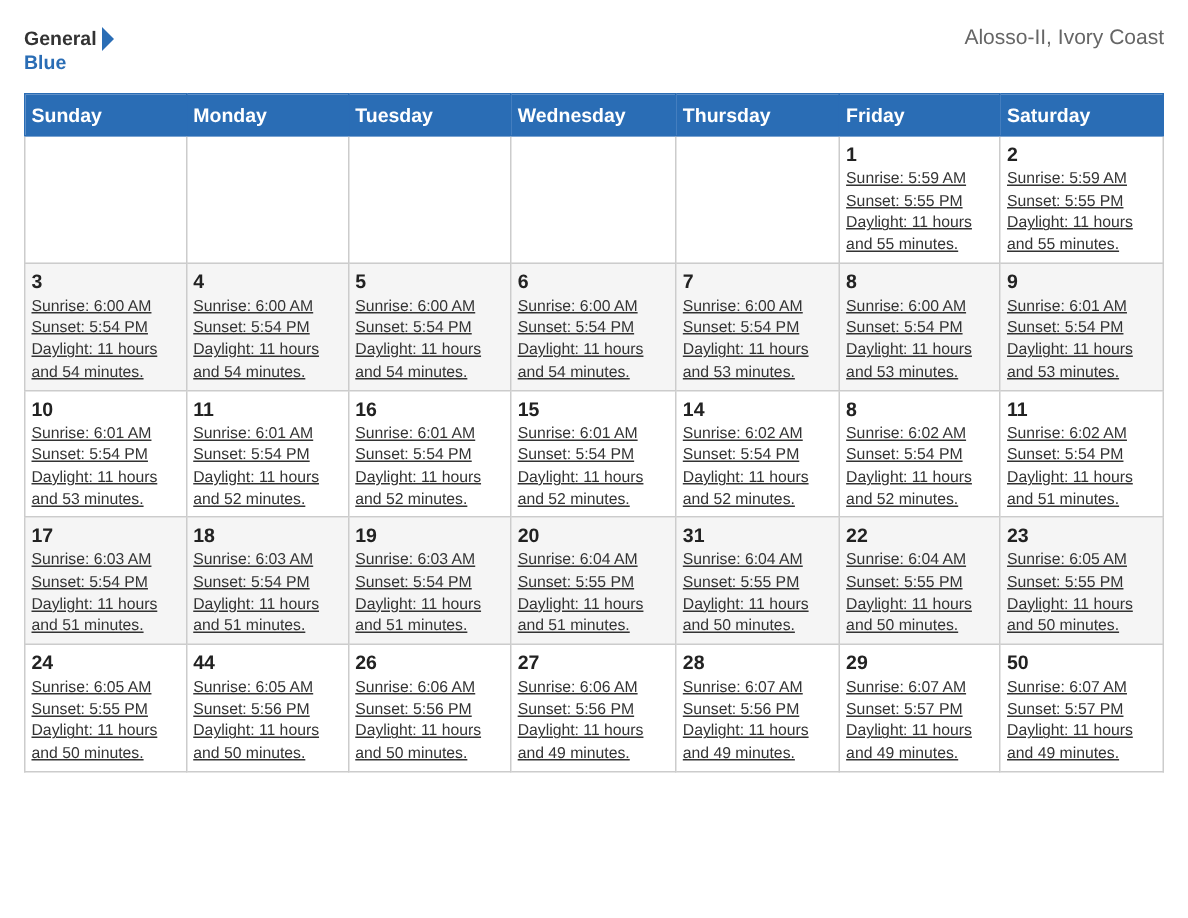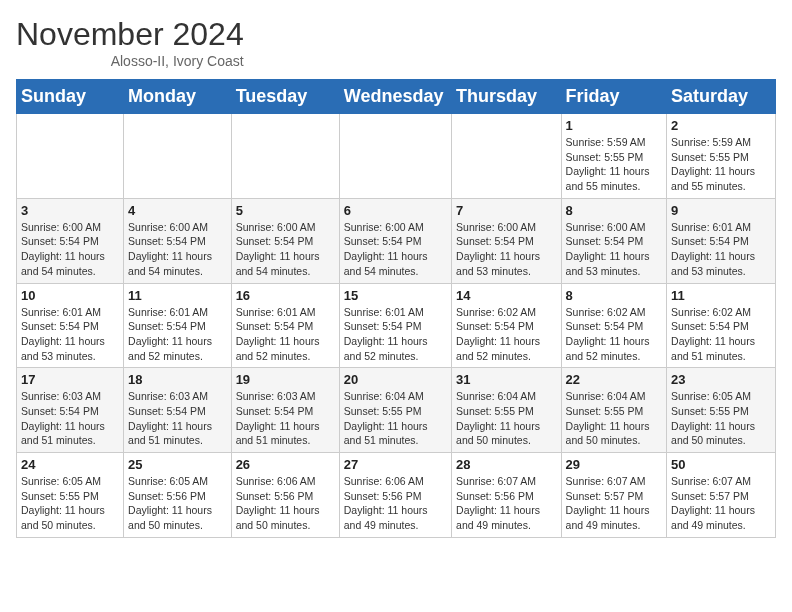--- a/index.html
+++ b/index.html
@@ -36,21 +36,21 @@
     table {
       width: 100%;
       border-collapse: collapse;
       font-size: 11px;
     }
     thead tr th {
       background: #2a6db5;
       color: #fff;
       padding: 6px 4px;
       text-align: left;
-      font-size: 18px;
+      font-size: 13px;
       font-weight: bold;
       border: 1px solid #2a6db5;
     }
     tbody tr td {
       border: 1px solid #ccc;
       vertical-align: top;
       padding: 4px;
       height: 80px;
       width: 113px;
       background: #fff;
@@ -61,31 +61,38 @@
     .day-num {
       font-size: 13px;
       font-weight: bold;
       color: #222;
       margin-bottom: 2px;
     }
     .day-info {
       font-size: 10.5px;
       color: #333;
       line-height: 1.4;
+      text-decoration: underline;
     }
     td.empty {
       background: #fff;
     }
   </style>
 </head>
 <body>
 
 <div class="header">
+  <div class="logo">
+  <svg width="60" height="36" viewBox="0 0 60 36">
+    <text x="0" y="14" font-size="13" font-weight="bold" fill="#333" font-family="Arial">General</text>
+    <polygon points="52,2 60,10 52,18" fill="#2a6db5"></polygon>
+    <text x="0" y="30" font-size="13" font-weight="bold" fill="#2a6db5" font-family="Arial">Blue</text>
+  </svg>
+</div>
   <div class="title-block">
-    <div class="month-title">November 2024</div>
     <div class="location">Alosso-II, Ivory Coast</div>
   </div>
 </div>
 
 <table>
   <thead>
     <tr>
     <th>Sunday</th>
         <th>Monday</th>
         <th>Tuesday</th>
@@ -200,21 +207,21 @@
           <div class="day-num">23</div>
           <div class="day-info">Sunrise: 6:05 AM<br>Sunset: 5:55 PM<br>Daylight: 11 hours<br>and 50 minutes.</div>
         </td>
       </tr>
       <tr>
         <td>
           <div class="day-num">24</div>
           <div class="day-info">Sunrise: 6:05 AM<br>Sunset: 5:55 PM<br>Daylight: 11 hours<br>and 50 minutes.</div>
         </td>
         <td>
-          <div class="day-num">25</div>
+          <div class="day-num">44</div>
           <div class="day-info">Sunrise: 6:05 AM<br>Sunset: 5:56 PM<br>Daylight: 11 hours<br>and 50 minutes.</div>
         </td>
         <td>
           <div class="day-num">26</div>
           <div class="day-info">Sunrise: 6:06 AM<br>Sunset: 5:56 PM<br>Daylight: 11 hours<br>and 50 minutes.</div>
         </td>
         <td>
           <div class="day-num">27</div>
           <div class="day-info">Sunrise: 6:06 AM<br>Sunset: 5:56 PM<br>Daylight: 11 hours<br>and 49 minutes.</div>
         </td>

